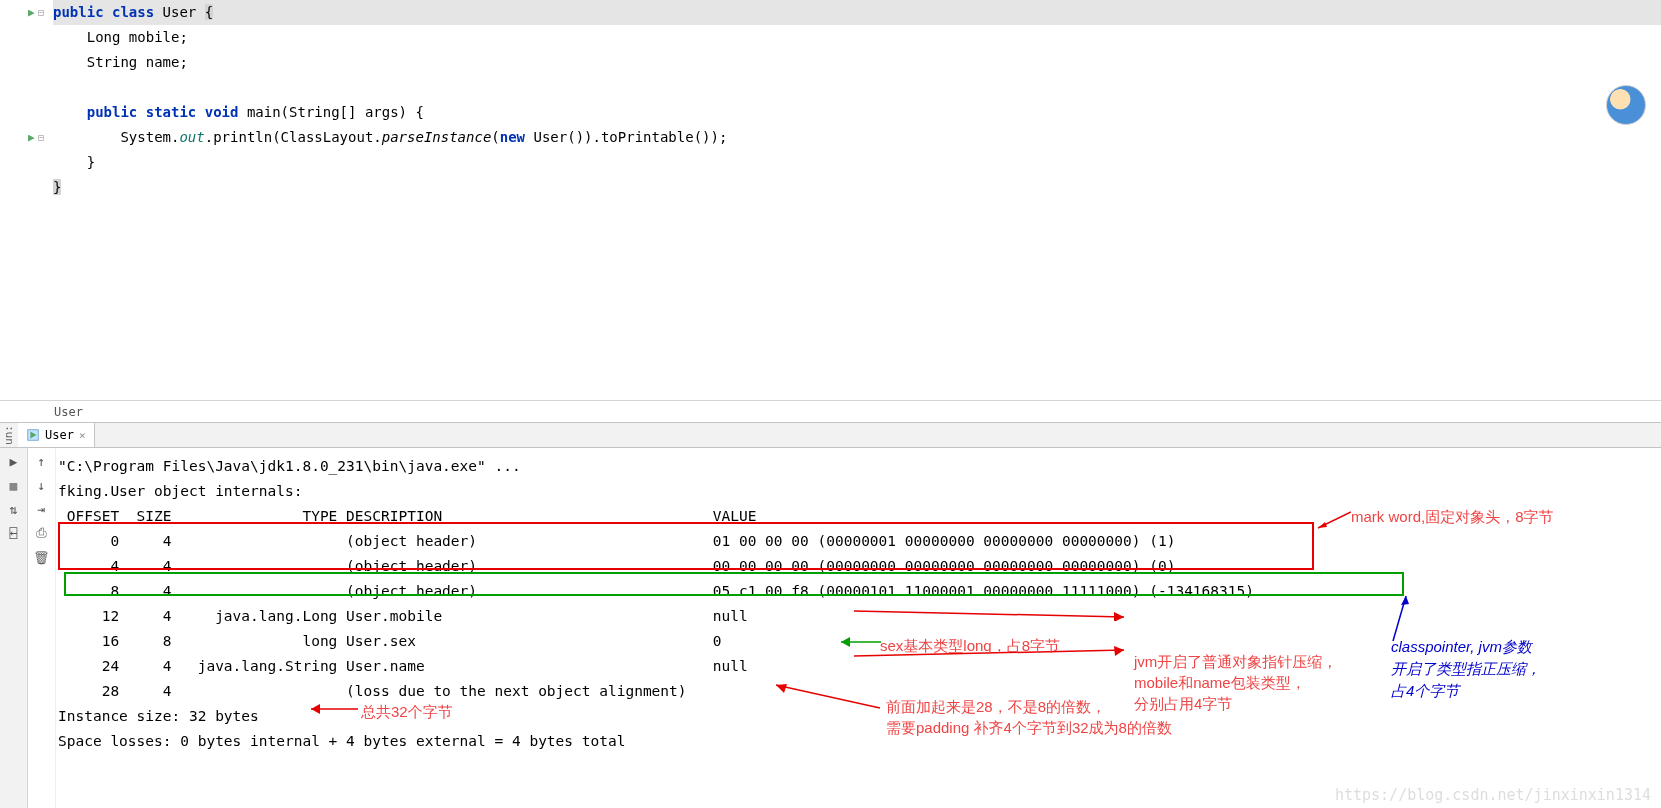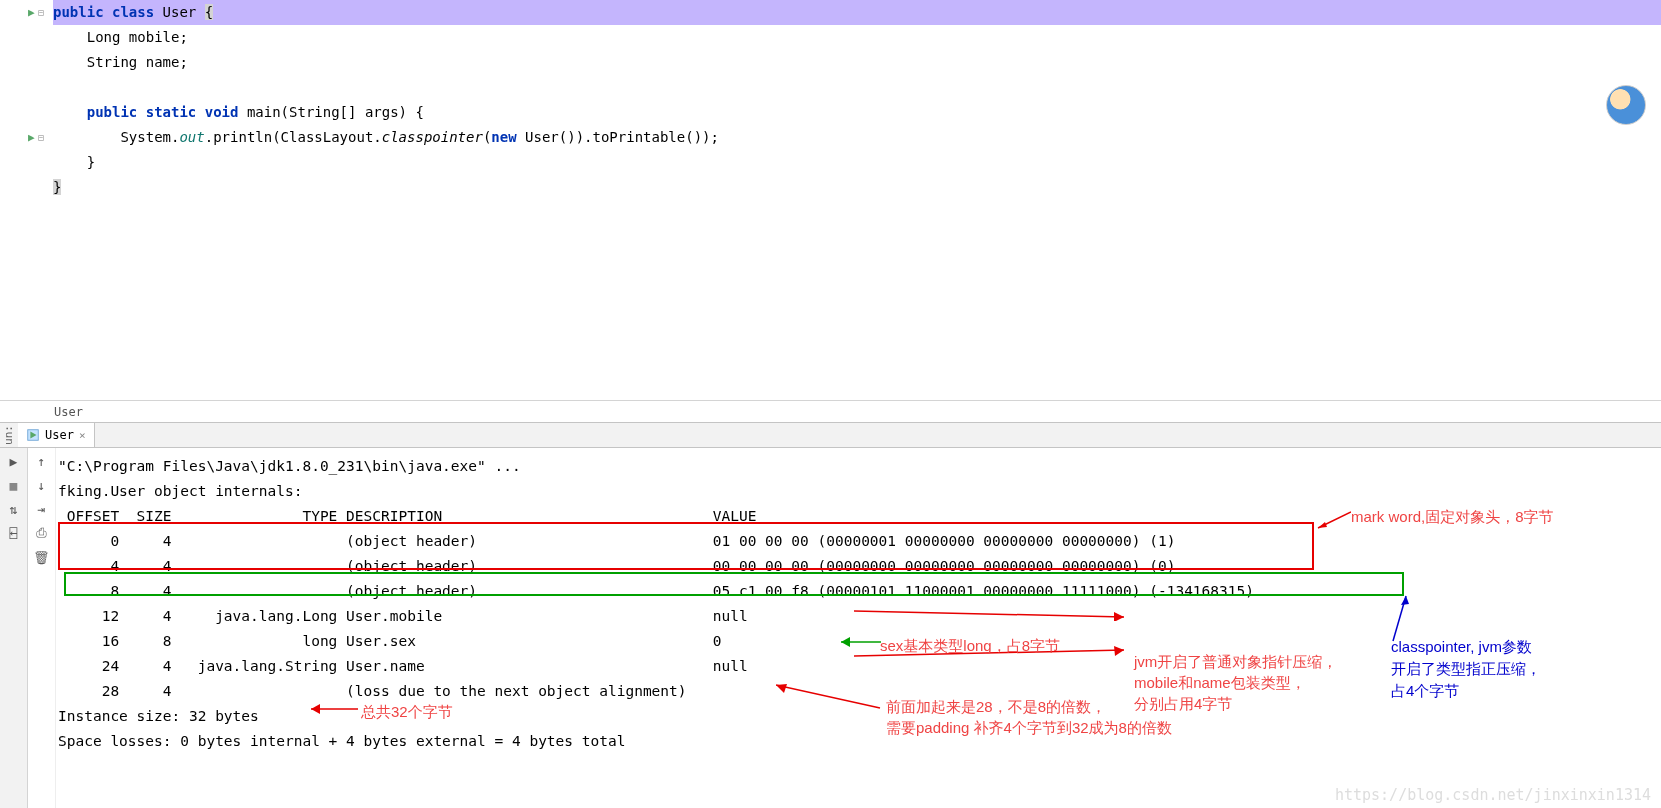--- a/index.html
+++ b/index.html
@@ -4,21 +4,21 @@
 <style>
 * { margin: 0; padding: 0; box-sizing: border-box; }
 body { font-family: "Consolas", "Monaco", monospace; font-size: 14px; background: #fff; width: 1661px; height: 808px; overflow: hidden; position: relative; }
 .editor-area { height: 400px; background: #fff; display: flex; }
 .gutter { width: 45px; background: #fff; border-right: 0; text-align: right; padding-right: 8px; color: #aaa; position: relative; }
 .gutter-line { height: 25px; line-height: 25px; position: relative; }
 .run-icon { position: absolute; left: 28px; color: #59a869; font-size: 11px; }
 .fold-icon { position: absolute; left: 38px; color: #aaa; font-size: 10px; }
 .code-area { flex: 1; padding-left: 8px; position: relative; }
 .code-line { height: 25px; line-height: 25px; white-space: pre; font-family: "Consolas", monospace; }
-.code-line.highlighted { background: #c4b5fd; }
+.code-line.highlighted { background: #e5e5e5; }
 .kw { color: #0033b3; font-weight: bold; }
 .static-field { color: #0f766e; font-style: italic; }
 .method-italic { font-style: italic; }
 .brace-hl { background: #d4d4d4; }
 .breadcrumb { height: 22px; background: #fff; border-top: 1px solid #d4d4d4; padding-left: 54px; line-height: 22px; font-size: 12px; color: #555; }
 .tab-bar { height: 26px; background: #f2f2f2; border-top: 1px solid #c4c4c4; border-bottom: 1px solid #c4c4c4; display: flex; align-items: center; }
 .run-label { writing-mode: vertical-rl; transform: rotate(180deg); font-size: 11px; color: #666; padding: 2px; width: 18px; text-align: center; }
 .console-tab { display: flex; align-items: center; padding: 0 8px; height: 100%; background: #fff; border-right: 1px solid #c4c4c4; font-size: 12px; gap: 5px; }
 .tab-icon { width: 14px; height: 14px; display: inline-block; }
 .close-x { color: #888; font-size: 11px; cursor: pointer; }
@@ -59,21 +59,21 @@
     <div class="gutter-line"></div>
     <div class="gutter-line"></div>
     <div class="gutter-line"></div>
   </div>
   <div class="code-area">
     <div class="code-line highlighted"><span class="kw">public class </span><span>User </span><span class="brace-hl">{</span></div>
     <div class="code-line">    Long mobile;</div>
     <div class="code-line">    String name;</div>
     <div class="code-line"></div>
     <div class="code-line"><span>    </span><span class="kw">public static void </span><span>main(String[] args) {</span></div>
-    <div class="code-line"><span>        System.</span><span class="static-field">out</span><span>.println(ClassLayout.</span><span class="method-italic">classpointer</span><span>(</span><span class="kw">new </span><span>User()).toPrintable());</span></div>
+    <div class="code-line"><span>        System.</span><span class="static-field">out</span><span>.println(ClassLayout.</span><span class="method-italic">parseInstance</span><span>(</span><span class="kw">new </span><span>User()).toPrintable());</span></div>
     <div class="code-line">    }</div>
     <div class="code-line"><span class="brace-hl">}</span></div>
   </div>
 </div>
 
 <div class="avatar"></div>
 
 <div class="breadcrumb">User</div>
 
 <div class="tab-bar">
@@ -120,21 +120,21 @@
 
     <div class="red-box" style="top:74px; left:2px; width:1256px; height:48px;"></div>
     <div class="green-box" style="top:124px; left:8px; width:1340px; height:24px;"></div>
 
     <div class="annotation ann-red" style="top:56px; left:1295px;">mark word,固定对象头，8字节</div>
     <svg class="arrow" style="top:62px; left:1260px;" width="35" height="20">
         <line x1="35" y1="2" x2="2" y2="18" stroke="#e60000" stroke-width="1.5"></line>
         <polygon points="2,18 9,12 11,17" fill="#e60000"></polygon>
       </svg>
 
-    <div class="annotation ann-blue" style="top:188px; left:1335px; line-height:22px; white-space:pre;">classpointer, jvm参数
+    <div class="annotation ann-blue" style="top:188px; left:1335px; line-height:22px; white-space:pre;font-style:italic;">classpointer, jvm参数
 开启了类型指正压缩，
 占4个字节</div>
     <svg class="arrow" style="top:145px; left:1335px;" width="50" height="50">
         <line x1="2" y1="48" x2="15" y2="3" stroke="#0000cc" stroke-width="1.5"></line>
         <polygon points="15,3 10,12 18,11" fill="#0000cc"></polygon>
       </svg>
 
     <div class="annotation ann-red" style="top:158px; left:1078px; line-height:21px; white-space:pre;margin-top:45px;">jvm开启了普通对象指针压缩，
 mobile和name包装类型，
 分别占用4字节</div>

